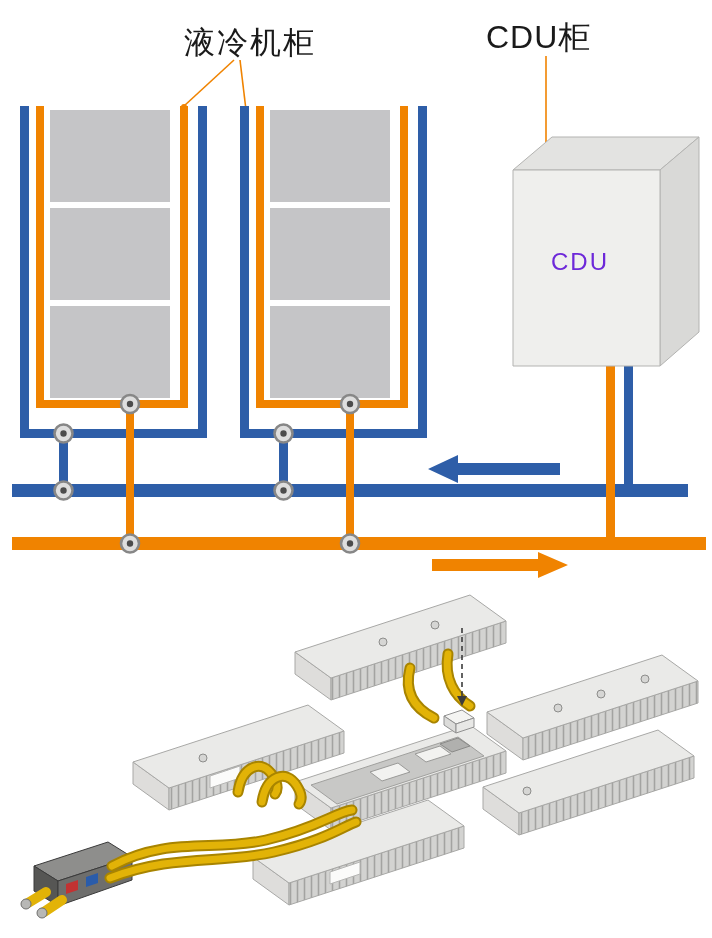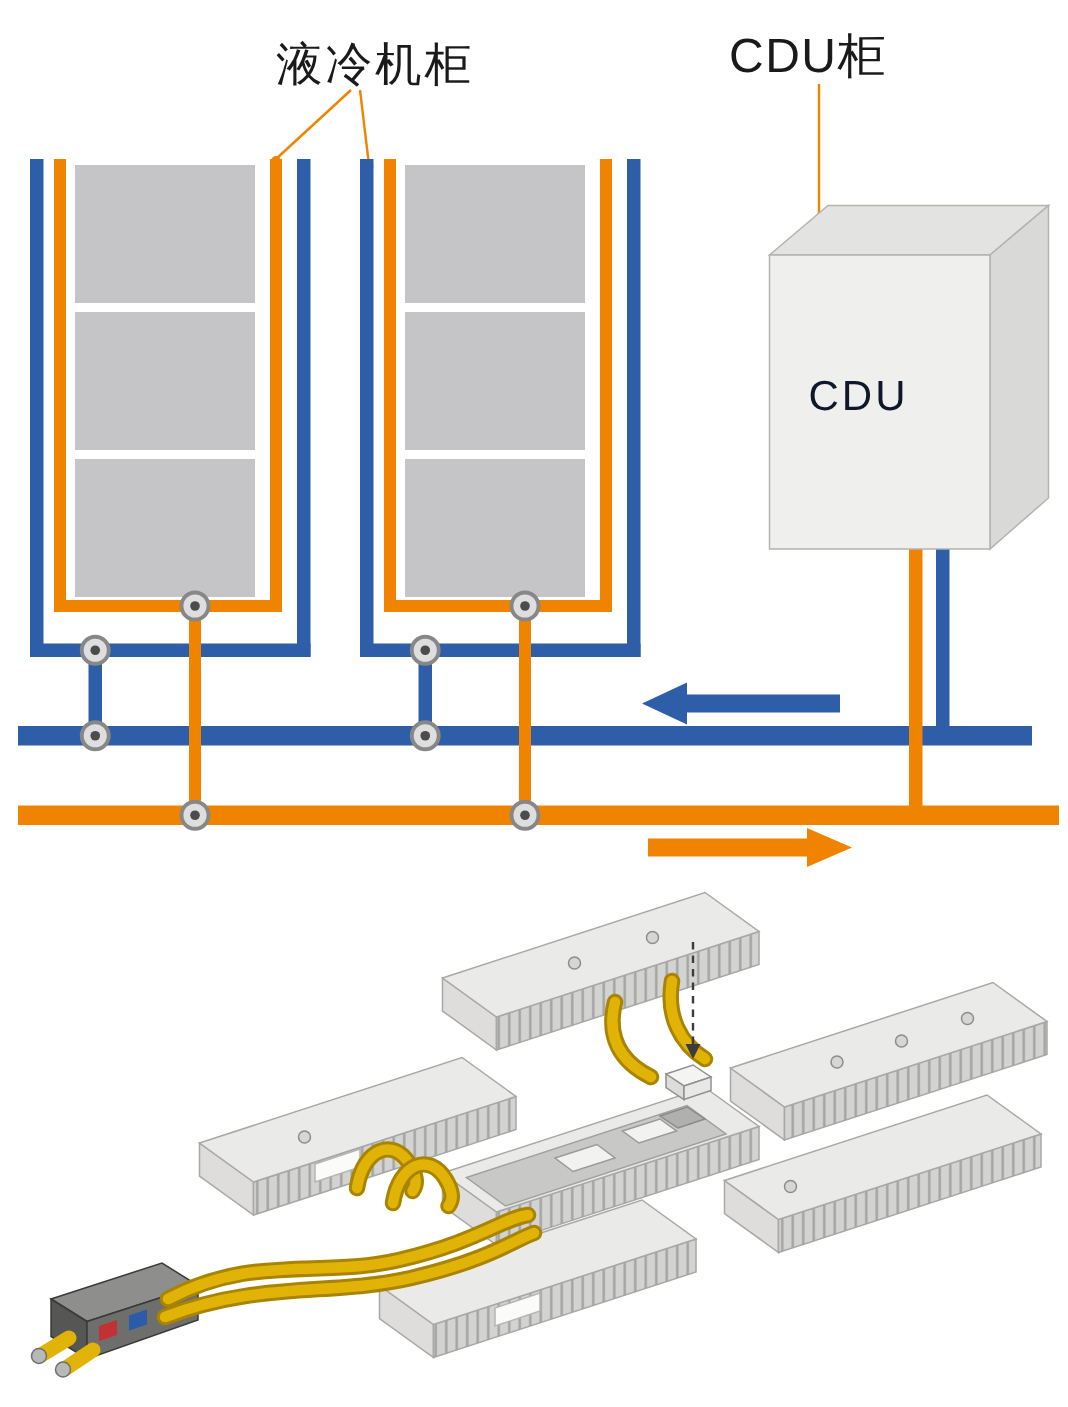--- a/index.html
+++ b/index.html
@@ -11,21 +11,21 @@
   }
   *{box-sizing:border-box}
   html,body{margin:0;padding:0;background:#fff}
   .canvas{position:relative;width:712px;height:938px;background:#fff;overflow:hidden;
           font-family:"Liberation Sans","DejaVu Sans",sans-serif}
   .canvas svg{position:absolute;left:0;top:0;display:block}
   .illustration{top:580px !important}
   .label{position:absolute;color:var(--ink);white-space:nowrap;z-index:5}
   .cabinet-label{left:184px;top:22px;font-size:31px;letter-spacing:2px}
   .cdu-cabinet-label{left:486px;top:16px;font-size:32px;letter-spacing:1px}
-  .cdu-box-label{left:539px;top:248px;font-size:28px;color:#0f172a;letter-spacing:2px}
+  .cdu-box-label{left:551px;top:248px;font-size:24px;color:#6d28d9;letter-spacing:2px}
 
   .pb{fill:var(--pipe-blue)}
   .po{fill:var(--pipe-orange)}
   .panel{fill:var(--panel-gray)}
   .leader{stroke:var(--pipe-orange);stroke-width:1.6;fill:none}
   .leader-dot{fill:var(--pipe-orange)}
   .valve-outer{fill:#dedede;stroke:#878787;stroke-width:2.6}
   .valve-core{fill:#4c4c4c}
 
   .cdu-front{fill:#efefed;stroke:#b3b3b1;stroke-width:1}

